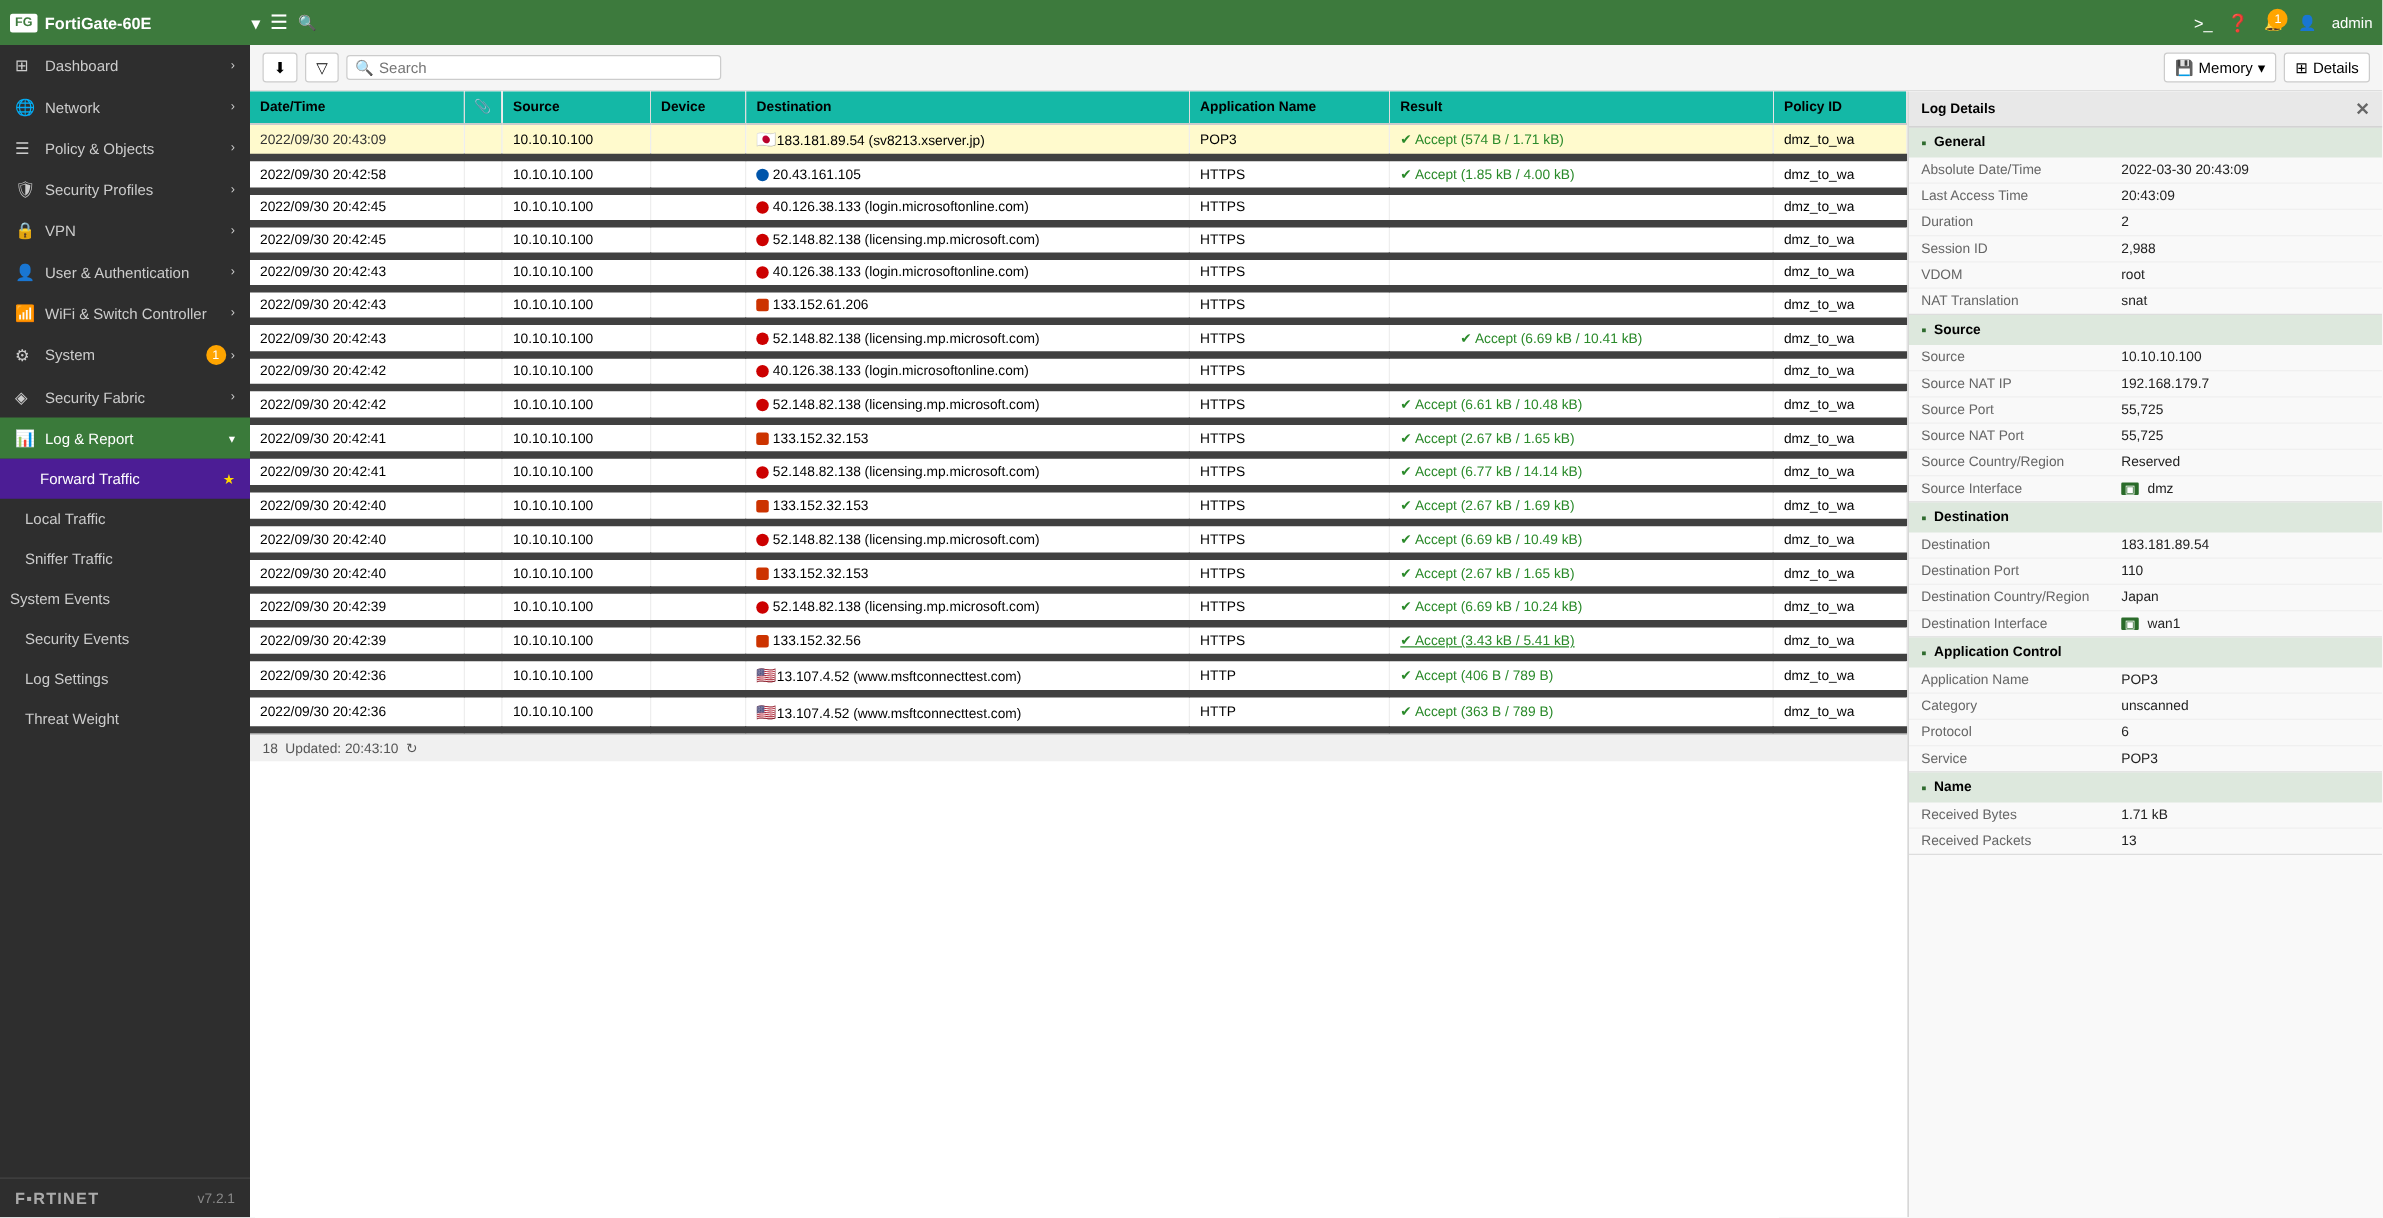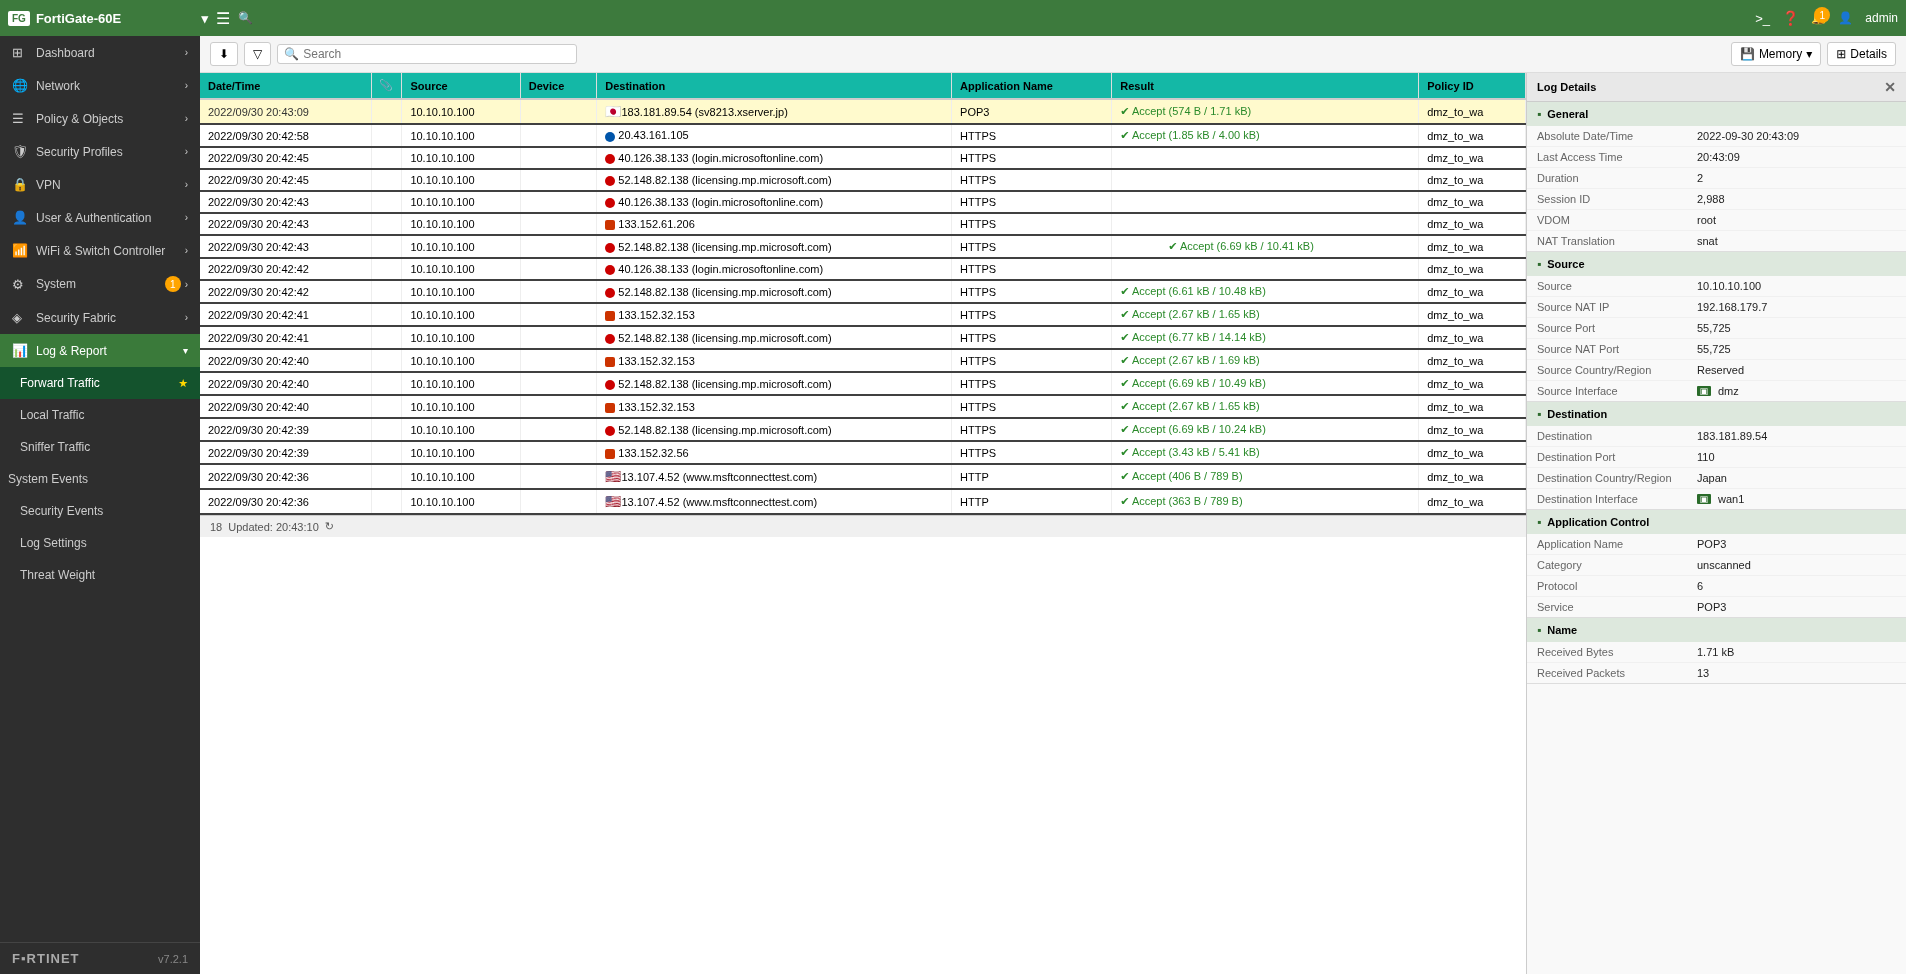--- a/index.html
+++ b/index.html
@@ -43,21 +43,21 @@
     .search-box input { border: none; outline: none; font-size: 12px; width: 100%; }
     .toolbar-right { margin-left: auto; display: flex; align-items: center; gap: 6px; }
     .memory-btn { background: #fff; border: 1px solid #ccc; padding: 4px 8px; border-radius: 3px; cursor: pointer; font-size: 12px; display: flex; align-items: center; gap: 4px; }
     .details-btn { background: #fff; border: 1px solid #ccc; padding: 4px 8px; border-radius: 3px; cursor: pointer; font-size: 12px; display: flex; align-items: center; gap: 4px; }
 
     
     .table-and-details { display: flex; flex: 1; overflow: hidden; }
     .table-wrapper { flex: 1; overflow: auto; }
     table { width: 100%; border-collapse: collapse; font-size: 11px; }
     thead th { background: #14b8a6; border-bottom: 2px solid #ccc; border-right: 1px solid #ddd; padding: 6px 8px; text-align: left; font-weight: 600; white-space: nowrap; position: sticky; top: 0; z-index: 1; }
-    tbody tr { border-bottom: 2px solid #404040; border-radius: 11px; }
+    tbody tr { border-bottom: 6px solid #404040; border-radius: 11px; }
     tbody tr.selected { background: #fffacd; }
     tbody td { padding: 4px 8px; border-right: 1px solid #eee; white-space: nowrap; }
 
     
     .status-bar { background: #f0f0f0; border-top: 1px solid #ccc; padding: 4px 10px; font-size: 11px; color: #555; display: flex; align-items: center; gap: 6px; flex-shrink: 0; }
 
     
     .details-pane { width: 380px; border-left: 1px solid #ccc; background: #f9f9f9; overflow-y: auto; flex-shrink: 0; font-size: 11px; }
     .details-header { background: #e8e8e8; padding: 6px 10px; font-weight: 600; display: flex; align-items: center; justify-content: space-between; position: sticky; top: 0; border-bottom: 1px solid #ccc; }
     .details-header .close-btn { cursor: pointer; font-size: 14px; color: #666; }
@@ -145,21 +145,21 @@
       <span class="item-icon">◈</span>
       <span>Security Fabric</span>
       <span class="item-arrow">›</span>
     </div>
     <div class="sidebar-item active-parent" style="background:#3a7a3a;color:white;">
       <span class="item-icon">📊</span>
       <span>Log &amp; Report</span>
       <span class="item-arrow">▾</span>
     </div>
     <div class="sidebar-submenu">
-      <div class="sidebar-item active star-item" style="background:#14532d;color:white;padding-left:20px;">
+      <div class="sidebar-item active star-item" style="background:#4c1d95;color:white;padding-left:32px;">
         <span>Forward Traffic</span>
         <span class="star" style="margin-left:auto;color:#ffd700;">★</span>
       </div>
       <div class="sidebar-item" style="padding-left:20px;">
         <span>Local Traffic</span>
       </div>
       <div class="sidebar-item" style="padding-left:20px;">
         <span>Sniffer Traffic</span>
       </div>
       <div class="sidebar-item" style="padding-left:8px;">
@@ -377,21 +377,21 @@
       <td><span style="color:#2a8a2a;">✔ Accept (6.69 kB / 10.24 kB)</span></td>
       <td>dmz_to_wa</td>
     </tr>
               <tr>
       <td style="">2022/09/30 20:42:39</td>
       <td></td>
       <td>10.10.10.100</td>
       <td></td>
       <td><span style="display:inline-block;width:10px;height:10px;background:#cc3300;border-radius:2px;margin-right:3px;vertical-align:middle;"></span>133.152.32.56</td>
       <td>HTTPS</td>
-      <td><span style="color:#2a8a2a;">✔ Accept (3.43 kB / 5.41 kB)</span></td>
+      <td><span style="color:#2a8a2a;text-decoration:underline;">✔ Accept (3.43 kB / 5.41 kB)</span></td>
       <td>dmz_to_wa</td>
     </tr>
               <tr>
       <td style="">2022/09/30 20:42:36</td>
       <td></td>
       <td>10.10.10.100</td>
       <td></td>
       <td><span style="font-size:13px;">🇺🇸</span>13.107.4.52 (www.msftconnecttest.com)</td>
       <td>HTTP</td>
       <td><span style="color:#2a8a2a;">✔ Accept (406 B / 789 B)</span></td>
@@ -423,21 +423,21 @@
           <span class="close-btn">✕</span>
         </div>
 
         <div class="details-section">
           <div class="details-section-header">
             <span class="section-icon">▪</span>
             <span>General</span>
           </div>
           <div class="details-row">
             <span class="details-label">Absolute Date/Time</span>
-            <span class="details-value">2022-09-30 20:43:09</span>
+            <span class="details-value">2022-03-30 20:43:09</span>
           </div>
           <div class="details-row">
             <span class="details-label">Last Access Time</span>
             <span class="details-value">20:43:09</span>
           </div>
           <div class="details-row">
             <span class="details-label">Duration</span>
             <span class="details-value">2</span>
           </div>
           <div class="details-row">

